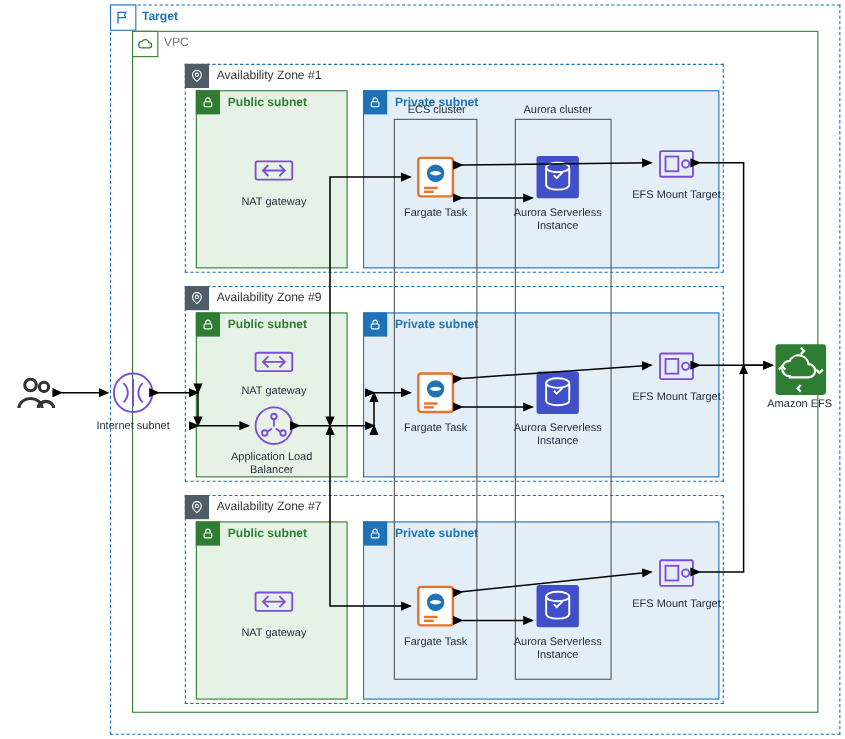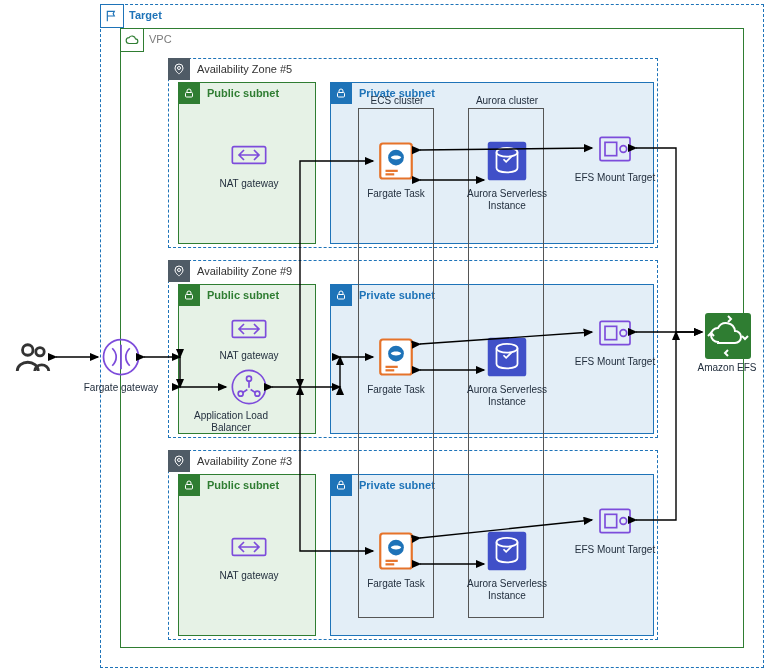--- a/index.html
+++ b/index.html
@@ -36,41 +36,41 @@
     <div class="label" style="left:28px;top:4px;color:#7A7A7A">VPC</div>
   </div>
 
   <div class="box dashed" style="left:168px;top:58px;width:490px;height:190px;border-color:#1E73B8">
     <div class="icon-badge" style="background:#4F5B66;color:#fff">
       <svg width="12" height="12" viewBox="0 0 24 24" fill="none" stroke="#fff" stroke-width="2">
           <circle cx="12" cy="10" r="3"></circle>
           <path d="M12 2a8 8 0 018 8c0 6-8 12-8 12S4 16 4 10a8 8 0 018-8z"></path>
         </svg>
     </div>
-    <div class="label" style="left:28px;top:4px;color:#333">Availability Zone #5</div>
+    <div class="label" style="left:28px;top:4px;color:#333">Availability Zone #1</div>
   </div>
 
   <div class="box dashed" style="left:168px;top:260px;width:490px;height:178px;border-color:#1E73B8">
     <div class="icon-badge" style="background:#4F5B66;color:#fff">
       <svg width="12" height="12" viewBox="0 0 24 24" fill="none" stroke="#fff" stroke-width="2">
           <circle cx="12" cy="10" r="3"></circle>
           <path d="M12 2a8 8 0 018 8c0 6-8 12-8 12S4 16 4 10a8 8 0 018-8z"></path>
         </svg>
     </div>
     <div class="label" style="left:28px;top:4px;color:#333">Availability Zone #9</div>
   </div>
 
   <div class="box dashed" style="left:168px;top:450px;width:490px;height:190px;border-color:#1E73B8">
     <div class="icon-badge" style="background:#4F5B66;color:#fff">
       <svg width="12" height="12" viewBox="0 0 24 24" fill="none" stroke="#fff" stroke-width="2">
           <circle cx="12" cy="10" r="3"></circle>
           <path d="M12 2a8 8 0 018 8c0 6-8 12-8 12S4 16 4 10a8 8 0 018-8z"></path>
         </svg>
     </div>
-    <div class="label" style="left:28px;top:4px;color:#333">Availability Zone #3</div>
+    <div class="label" style="left:28px;top:4px;color:#333">Availability Zone #7</div>
   </div>
 
   <div class="box solid" style="left:178px;top:82px;width:138px;height:162px;background:#E6F2E6;border-color:#2F7D32">
     <div class="icon-badge" style="background:#2F7D32;color:#fff">
       <svg width="12" height="12" viewBox="0 0 24 24" fill="none" stroke="#fff" stroke-width="2">
           <rect x="5" y="11" width="14" height="9" rx="2"></rect>
           <path d="M8 11V8a4 4 0 018 0v3"></path>
         </svg>
     </div>
     <div class="label" style="left:28px;top:4px;color:#2F7D32;font-weight:600">Public subnet</div>
@@ -118,39 +118,39 @@
           <rect x="5" y="11" width="14" height="9" rx="2"></rect>
           <path d="M8 11V8a4 4 0 018 0v3"></path>
         </svg>
     </div>
     <div class="label" style="left:28px;top:4px;color:#1E73B8;font-weight:600">Private subnet</div>
   </div>
 
   <div class="box solid" style="left:358px;top:108px;width:76px;height:510px;border-color:#555;background:transparent">
     <div class="label" style="left:0;top:-14px;width:76px;text-align:center;font-size:10px">ECS cluster</div>
   </div>
-  <div class="box solid" style="left:468px;top:108px;width:76px;height:510px;border-color:#555;background:transparent">
+  <div class="box solid" style="left:468px;top:108px;width:88px;height:510px;border-color:#555;background:transparent">
     <div class="label" style="left:0;top:-14px;width:76px;text-align:center;font-size:10px">Aurora cluster</div>
   </div>
 
   <div class="icon-box" style="left:12px;top:336px">
     <svg width="42" height="42" viewBox="0 0 24 24" fill="none" stroke="#333" stroke-width="1.6">
         <circle cx="9" cy="8" r="3"></circle>
         <circle cx="16" cy="9" r="2.4"></circle>
         <path d="M3 20c0-3 3-5 6-5s6 2 6 5M13 20c0-2 2-3.5 4-3.5s4 1.5 4 3.5"></path>
       </svg>
   </div>
 
   <div class="icon-box" style="left:100px;top:336px">
     <svg width="42" height="42" viewBox="0 0 48 48" fill="none" stroke="#7D4CDB" stroke-width="2">
         <circle cx="24" cy="24" r="20"></circle>
         <path d="M24 10v28M14 14c6 6 6 14 0 20M34 14c-6 6-6 14 0 20"></path>
       </svg>
   </div>
-  <div class="cap" style="left:66px;top:382px">Fargate gateway</div>
+  <div class="cap" style="left:66px;top:382px">Internet subnet</div>
 
   <div class="icon-box" style="left:228px;top:134px">
     <svg width="40" height="40" viewBox="0 0 48 48" fill="none" stroke="#7D4CDB" stroke-width="2">
         <rect x="4" y="14" width="40" height="20" rx="2"></rect>
         <path d="M12 24h24M30 18l6 6-6 6M18 18l-6 6 6 6"></path>
       </svg>
   </div>
   <div class="cap" style="left:194px;top:178px">NAT gateway</div>
 
   <div class="icon-box" style="left:228px;top:308px">
@@ -171,21 +171,21 @@
 
   <div class="icon-box" style="left:228px;top:366px">
     <svg width="40" height="40" viewBox="0 0 48 48" fill="none" stroke="#7D4CDB" stroke-width="2">
         <circle cx="24" cy="24" r="20"></circle>
         <circle cx="24" cy="14" r="3"></circle>
         <circle cx="14" cy="32" r="3"></circle>
         <circle cx="34" cy="32" r="3"></circle>
         <path d="M24 17v8M22 27l-6 4M26 27l6 4"></path>
       </svg>
   </div>
-  <div class="cap" style="left:176px;top:410px">Application Load Balancer</div>
+  <div class="cap" style="left:192px;top:410px">Application Load Balancer</div>
 
   <div class="icon-box" style="left:375px;top:140px">
     <svg width="42" height="42" viewBox="0 0 48 48">
         <rect x="6" y="4" width="36" height="40" rx="3" fill="#fff" stroke="#E6732A" stroke-width="2.5"></rect>
         <circle cx="24" cy="20" r="9" fill="#1E73B8"></circle>
         <path d="M18 20c2-3 10-3 12 0-2 3-10 3-12 0z" fill="#fff"></path>
         <rect x="12" y="34" width="14" height="2.5" fill="#E6732A"></rect>
         <rect x="12" y="38" width="10" height="2.5" fill="#E6732A"></rect>
       </svg>
   </div>

